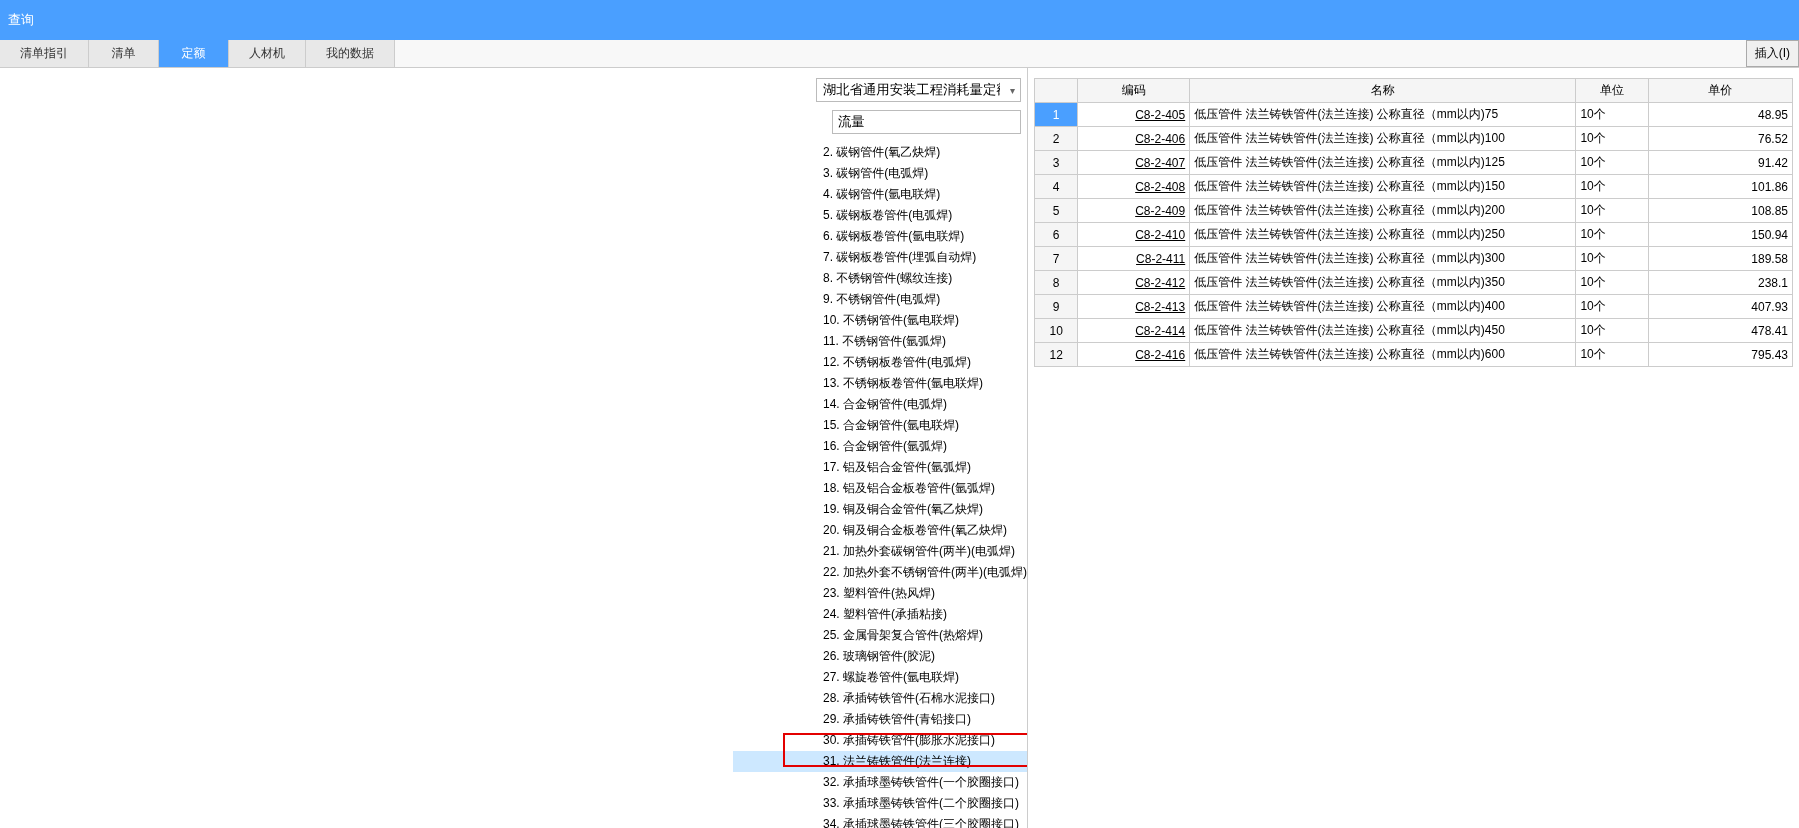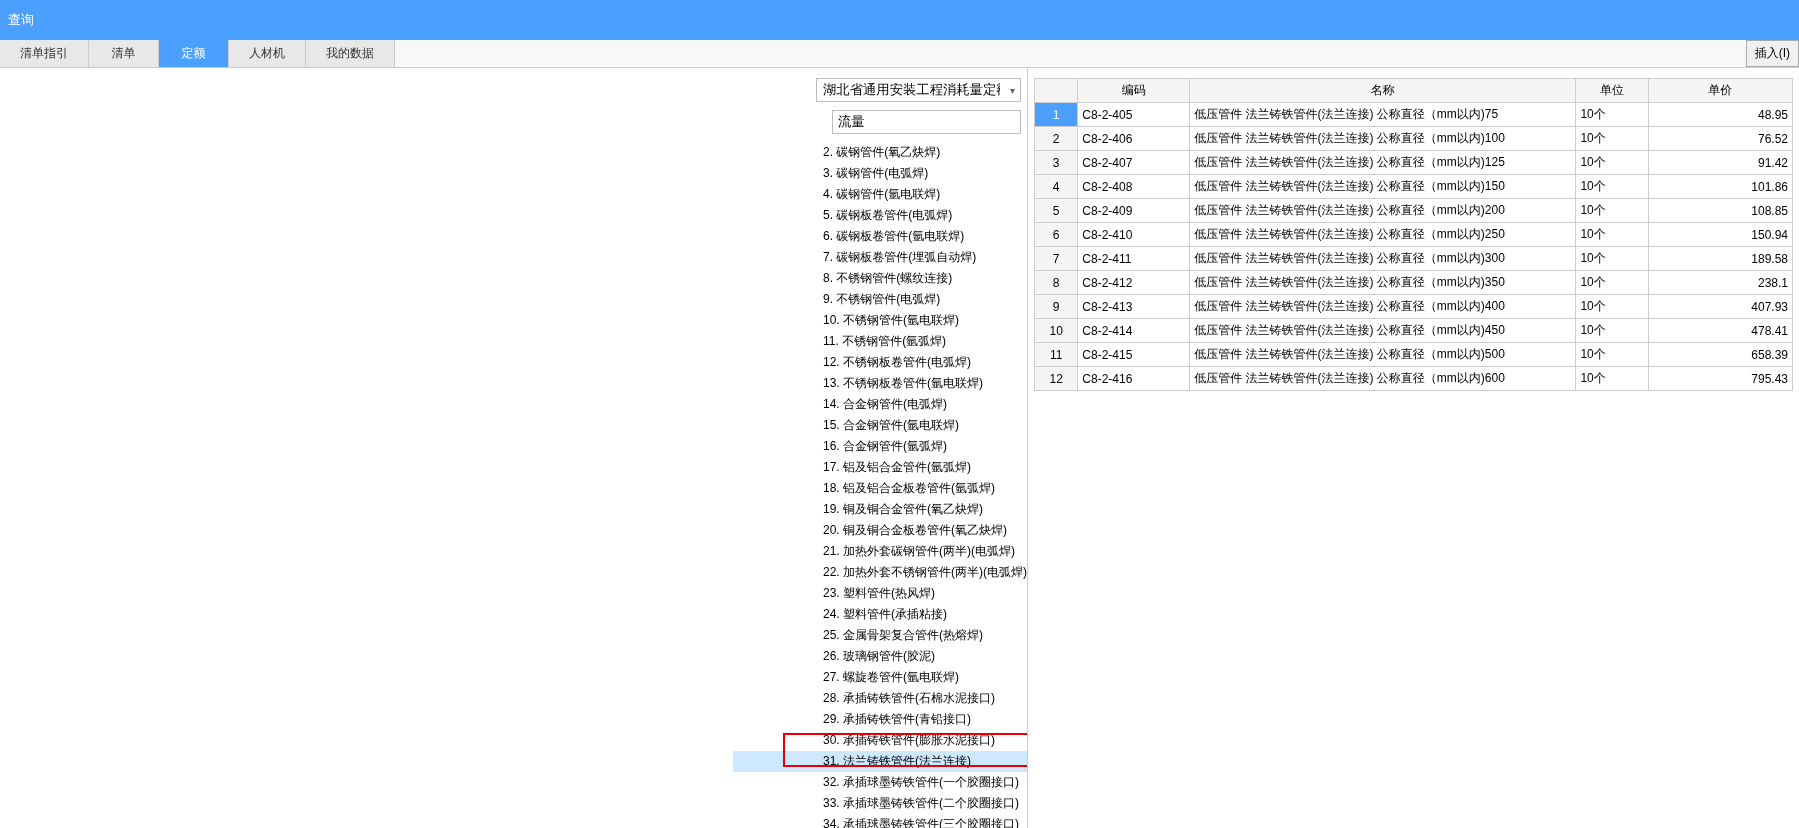--- a/index.html
+++ b/index.html
@@ -31,21 +31,21 @@
 
     .tree-item-parent { padding-left: 70px; }
     .caret { display: inline-block; width: 10px; color: #444; }
 
     .right-pane { flex: 1; padding: 10px 6px 6px 6px; position: relative; }
 
     table.data-table { border-collapse: collapse; width: 100%; table-layout: fixed; }
     .data-table th, .data-table td { border: 1px solid #ccc; padding: 3px 4px; vertical-align: middle; }
     .data-table th { background: #f5f5f5; font-weight: normal; text-align: center; height: 22px; }
     .data-table td.idx { text-align: center; background: #f5f5f5; width: 24px; }
-    .data-table td.code { width: 62px; text-align: left; }
+    .data-table td.code { width: 62px; text-align: right; text-decoration: underline; }
     .data-table td.name { width: 214px; text-align: left; line-height: 1.35; }
     .data-table td.unit { width: 40px; text-align: left; }
     .data-table td.price { width: 80px; text-align: right; }
     .data-table tr.selrow td.idx { background: #4a9fff; color: #fff; }
 
     
     .col-idx { width: 24px; }
     .col-code { width: 62px; }
     .col-name { width: 214px; }
     .col-unit { width: 40px; }
@@ -219,27 +219,20 @@
               <td class="price">407.93</td>
             </tr>
             <tr>
               <td class="idx">10</td>
               <td class="code">C8-2-414</td>
               <td class="name">低压管件 法兰铸铁管件(法兰连接) 公称直径（mm以内)450</td>
               <td class="unit">10个</td>
               <td class="price">478.41</td>
             </tr>
             <tr>
-              <td class="idx">11</td>
-              <td class="code">C8-2-415</td>
-              <td class="name">低压管件 法兰铸铁管件(法兰连接) 公称直径（mm以内)500</td>
-              <td class="unit">10个</td>
-              <td class="price">658.39</td>
-            </tr>
-            <tr>
               <td class="idx">12</td>
               <td class="code">C8-2-416</td>
               <td class="name">低压管件 法兰铸铁管件(法兰连接) 公称直径（mm以内)600</td>
               <td class="unit">10个</td>
               <td class="price">795.43</td>
             </tr>
           </tbody>
       </table>
     </div>
   </div>

